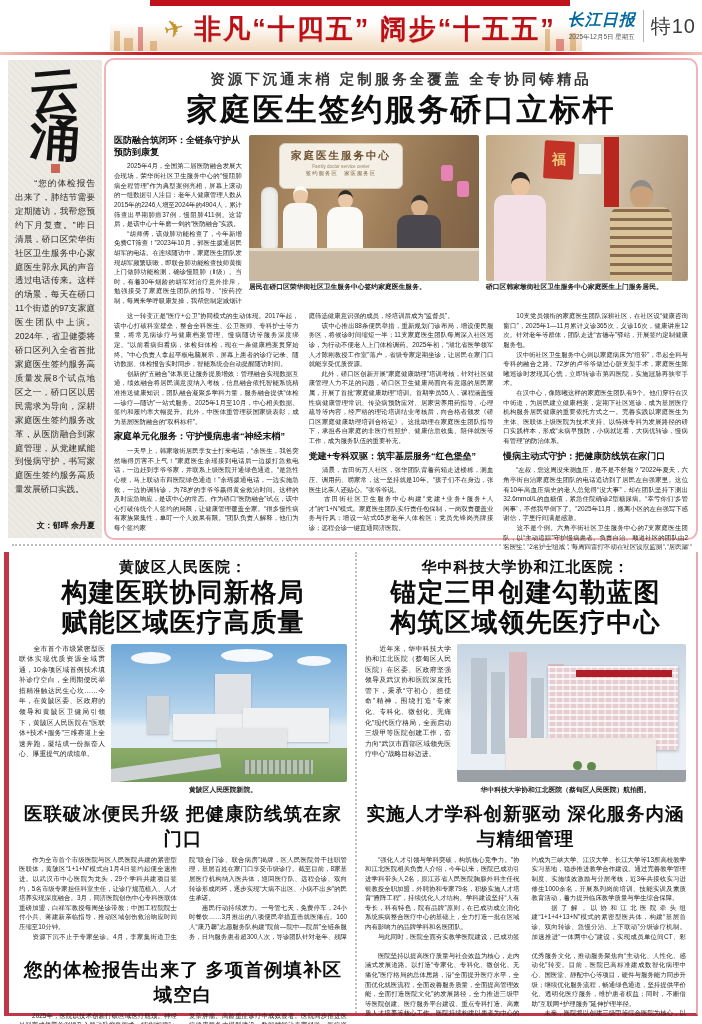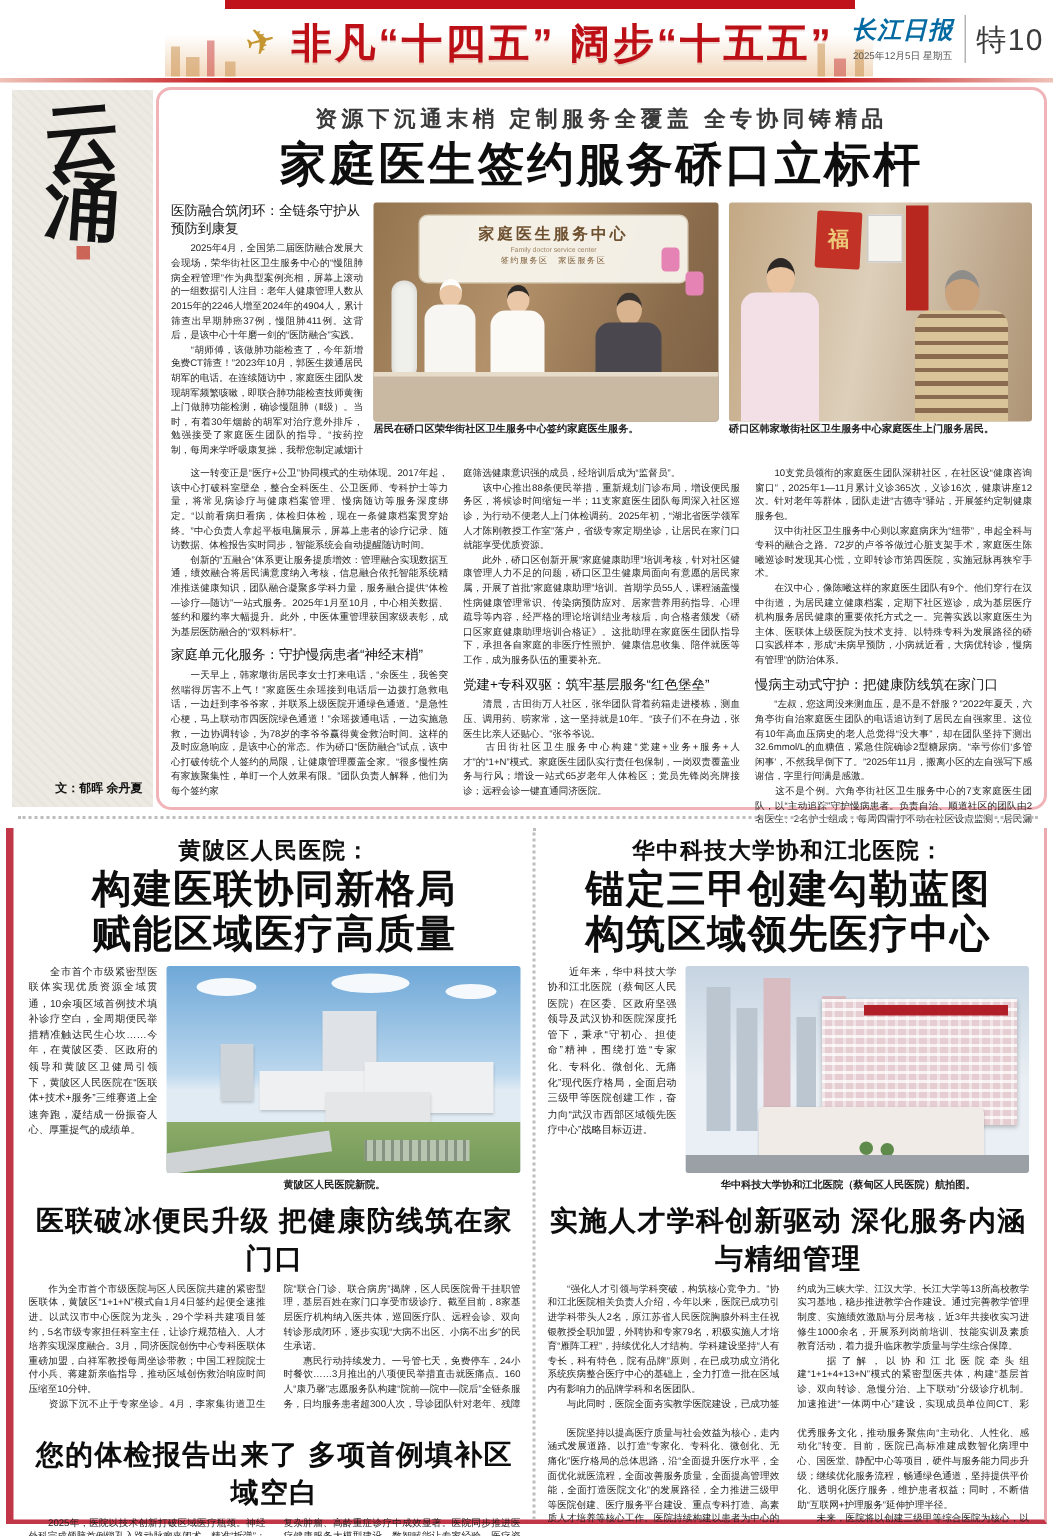--- a/index.html
+++ b/index.html
@@ -32,33 +32,33 @@
   .seal{width:9px;height:9px;background:#c0392b;opacity:.75;margin:4px auto 2px auto;}
   .scroll-text{font-size:8.6px;line-height:1.62;color:#2a2a2a;text-align:justify;white-space:pre-line;margin-top:4px;}
   .scroll-byline{position:absolute;right:7px;bottom:7px;font-size:8px;font-weight:bold;color:#111;}
 
   
   .main-box{position:absolute;left:104px;top:58px;width:594px;height:482px;box-sizing:border-box;border:2px solid #f0b3b7;border-radius:10px;padding:6px 8px;background:#fff;}
   .main-kicker{text-align:center;font-size:14.5px;font-weight:bold;color:#3a3a3a;letter-spacing:3px;margin-top:4px;}
   .main-headline{text-align:center;font-size:31px;font-weight:900;color:#0e0e0e;letter-spacing:2px;margin:4px 0 8px 0;line-height:1.1;}
   .rowA{display:flex;gap:7px;height:170px;}
   .colA{width:128px;overflow:hidden;}
-  .sec-head{font-size:9px;font-weight:400;color:#111;margin:0 0 3px 0;line-height:1.3;}
+  .sec-head{font-size:9px;font-weight:700;color:#111;margin:0 0 3px 0;line-height:1.3;}
   .tinytext{font-size:6.4px;line-height:1.5;color:#1f1f1f;text-align:justify;white-space:pre-line;}
   .fig1{width:230px;}
   .fig2{flex:1;}
   .pphoto{position:relative;width:100%;height:146px;overflow:hidden;border-radius:2px;}
   .pcaption{font-size:6.8px;font-weight:bold;color:#222;margin-top:2px;line-height:1.3;}
   .rowB{display:flex;gap:10px;margin-top:6px;height:248px;}
   .rowB .bcol{flex:1;overflow:hidden;}
   .rowB .sec-head{margin:5px 0 3px 0;}
 
   
   .photo1{background:linear-gradient(110deg,#93744f,#b3916a 40%,#8a6c4c 78%,#7c6044);}
-  .p1-sign{position:absolute;top:8px;left:30px;width:180px;height:46px;background:rgba(250,247,240,.93);border:1px solid #d8cdb8;border-radius:6px;text-align:center;padding-top:5px;box-sizing:border-box;}
+  .p1-sign{position:absolute;top:8px;left:30px;width:124px;height:46px;background:rgba(250,247,240,.93);border:1px solid #d8cdb8;border-radius:6px;text-align:center;padding-top:5px;box-sizing:border-box;}
   .p1-sign .cn{font-size:10.5px;font-weight:bold;color:#6e5130;letter-spacing:2px;}
   .p1-sign .en{font-size:4.6px;color:#9b8precision;color:#9b8360;margin-top:1px;}
   .p1-sign .sub{font-size:5.4px;color:#7a5c38;letter-spacing:1px;margin-top:1px;}
   .person{position:absolute;}
   .person .head{border-radius:50%;margin:0 auto;}
   .person .torso{border-radius:10px 10px 0 0;margin-top:-2px;}
   .p1-counter{position:absolute;bottom:0;left:0;right:0;height:30px;background:#c9b9a2;border-top:3px solid #e6dcc9;}
   .p1-pillar{position:absolute;left:12px;bottom:28px;width:17px;height:66px;background:#efefec;border-radius:8px;box-shadow:inset 0 0 4px rgba(0,0,0,.15);}
   .p1-tag{position:absolute;width:12px;height:16px;background:#e583b4;border-radius:3px;}
 
@@ -137,20 +137,21 @@
     </div>
     <div class="header-line"></div>
   </div>
 
   <div class="scroll">
     <div class="scroll-logo">
       <span>云</span>
       <span>涌</span>
     </div>
     <div class="seal"></div>
+    <div class="scroll-text">　　“您的体检报告出来了，肺结节需要定期随访，我帮您预约下月复查。”昨日清晨，硚口区荣华街社区卫生服务中心家庭医生郭永凤的声音透过电话传来。这样的场景，每天在硚口11个街道的97支家庭医生团队中上演。2024年，省卫健委将硚口区列入全省首批家庭医生签约服务高质量发展8个试点地区之一，硚口区以居民需求为导向，深耕家庭医生签约服务改革，从医防融合到家庭管理，从党建赋能到慢病守护，书写家庭医生签约服务高质量发展硚口实践。</div>
     <div class="scroll-byline">文：郁晖 余丹夏</div>
   </div>
 
   <div class="main-box">
     <div class="main-kicker">资源下沉通末梢 定制服务全覆盖 全专协同铸精品</div>
     <div class="main-headline">家庭医生签约服务硚口立标杆</div>
 
     <div class="rowA">
       <div class="colA">
         <div class="sec-head">医防融合筑闭环：全链条守护从预防到康复</div>

